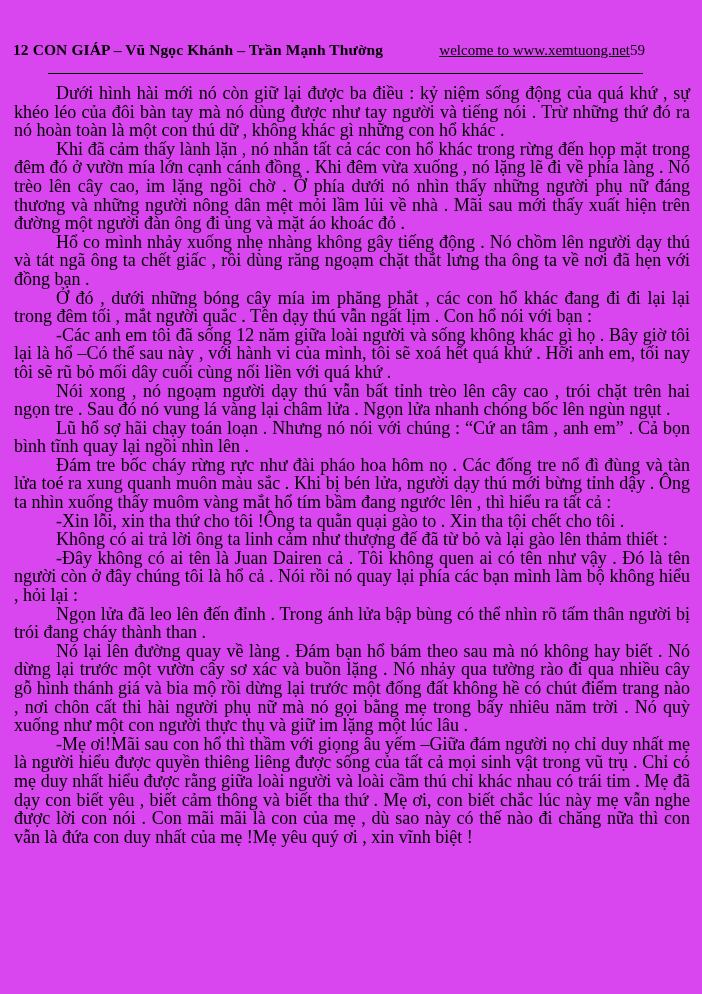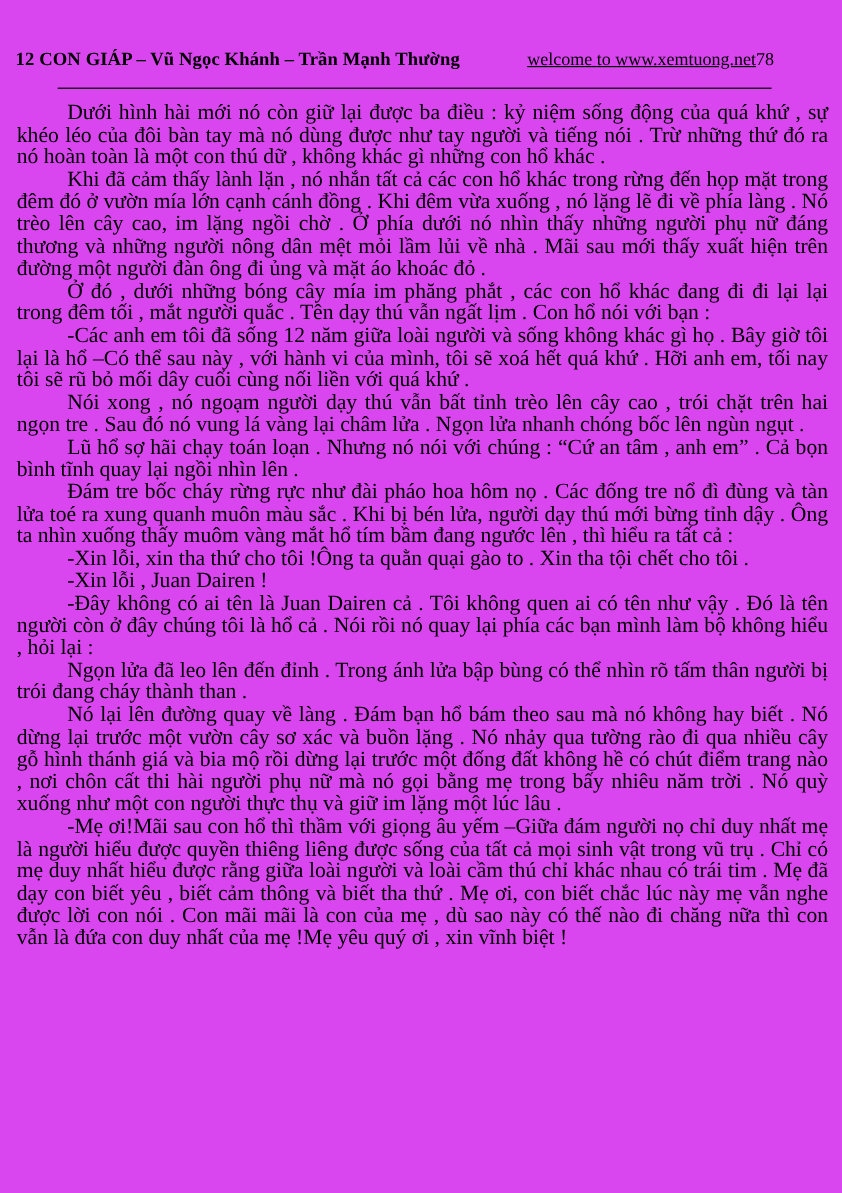--- a/index.html
+++ b/index.html
@@ -68,35 +68,36 @@
   }
 </style>
 </head>
 <body>
 
 <div class="page">
 
   <div class="page-header">
     <span class="book-title">12 CON GIÁP – Vũ Ngọc Khánh – Trần Mạnh Thường</span>
     <span class="header-right">
-      <span class="site-link">welcome to www.xemtuong.net</span><span class="page-number">78</span>
+      <span class="site-link">welcome to www.xemtuong.net</span><span class="page-number">59</span>
     </span>
   </div>
 
   <div class="header-rule"></div>
 
   <div class="document-body">
     <p>Dưới hình hài mới nó còn giữ lại được ba điều : kỷ niệm sống động của quá khứ , sự khéo léo của đôi bàn tay mà nó dùng được như tay người và tiếng nói . Trừ những thứ đó ra nó hoàn toàn là một con thú dữ , không khác gì những con hổ khác .</p>
     <p>Khi đã cảm thấy lành lặn , nó nhắn tất cả các con hổ khác trong rừng đến họp mặt trong đêm đó ở vườn mía lớn cạnh cánh đồng . Khi đêm vừa xuống , nó lặng lẽ đi về phía làng . Nó trèo lên cây cao, im lặng ngồi chờ . Ở phía dưới nó nhìn thấy những người phụ nữ đáng thương và những người nông dân mệt mỏi lầm lủi về nhà . Mãi sau mới thấy xuất hiện trên đường một người đàn ông đi ủng và mặt áo khoác đỏ .</p>
+    <p>Hổ co mình nhảy xuống nhẹ nhàng không gây tiếng động . Nó chồm lên người dạy thú và tát ngã ông ta chết giấc , rồi dùng răng ngoạm chặt thắt lưng tha ông ta về nơi đã hẹn với đồng bạn .</p>
     <p>Ở đó , dưới những bóng cây mía im phăng phắt , các con hổ khác đang đi đi lại lại trong đêm tối , mắt người quắc . Tên dạy thú vẫn ngất lịm . Con hổ nói với bạn :</p>
     <p>-Các anh em tôi đã sống 12 năm giữa loài người và sống không khác gì họ . Bây giờ tôi lại là hổ –Có thể sau này , với hành vi của mình, tôi sẽ xoá hết quá khứ . Hỡi anh em, tối nay tôi sẽ rũ bỏ mối dây cuối cùng nối liền với quá khứ .</p>
     <p>Nói xong , nó ngoạm người dạy thú vẫn bất tỉnh trèo lên cây cao , trói chặt trên hai ngọn tre . Sau đó nó vung lá vàng lại châm lửa . Ngọn lửa nhanh chóng bốc lên ngùn ngụt .</p>
     <p>Lũ hổ sợ hãi chạy toán loạn . Nhưng nó nói với chúng : “Cứ an tâm , anh em” . Cả bọn bình tĩnh quay lại ngồi nhìn lên .</p>
     <p>Đám tre bốc cháy rừng rực như đài pháo hoa hôm nọ . Các đống tre nổ đì đùng và tàn lửa toé ra xung quanh muôn màu sắc . Khi bị bén lửa, người dạy thú mới bừng tỉnh dậy . Ông ta nhìn xuống thấy muôm vàng mắt hổ tím bầm đang ngước lên , thì hiểu ra tất cả :</p>
     <p>-Xin lỗi, xin tha thứ cho tôi !Ông ta quằn quại gào to . Xin tha tội chết cho tôi .</p>
-    <p>-Xin lỗi , Juan Dairen !</p>
+    <p>Không có ai trả lời ông ta linh cảm như thượng đế đã từ bỏ và lại gào lên thảm thiết :</p>
     <p>-Đây không có ai tên là Juan Dairen cả . Tôi không quen ai có tên như vậy . Đó là tên người còn ở đây chúng tôi là hổ cả . Nói rồi nó quay lại phía các bạn mình làm bộ không hiểu , hỏi lại :</p>
     <p>Ngọn lửa đã leo lên đến đỉnh . Trong ánh lửa bập bùng có thể nhìn rõ tấm thân người bị trói đang cháy thành than .</p>
     <p>Nó lại lên đường quay về làng . Đám bạn hổ bám theo sau mà nó không hay biết . Nó dừng lại trước một vườn cây sơ xác và buồn lặng . Nó nhảy qua tường rào đi qua nhiều cây gỗ hình thánh giá và bia mộ rồi dừng lại trước một đống đất không hề có chút điểm trang nào , nơi chôn cất thi hài người phụ nữ mà nó gọi bằng mẹ trong bấy nhiêu năm trời . Nó quỳ xuống như một con người thực thụ và giữ im lặng một lúc lâu .</p>
     <p>-Mẹ ơi!Mãi sau con hổ thì thầm với giọng âu yếm –Giữa đám người nọ chỉ duy nhất mẹ là người hiểu được quyền thiêng liêng được sống của tất cả mọi sinh vật trong vũ trụ . Chỉ có mẹ duy nhất hiểu được rằng giữa loài người và loài cầm thú chỉ khác nhau có trái tim . Mẹ đã dạy con biết yêu , biết cảm thông và biết tha thứ . Mẹ ơi, con biết chắc lúc này mẹ vẫn nghe được lời con nói . Con mãi mãi là con của mẹ , dù sao này có thế nào đi chăng nữa thì con vẫn là đứa con duy nhất của mẹ !Mẹ yêu quý ơi , xin vĩnh biệt !</p>
   </div>
 
 </div>
 
 </body></html>

